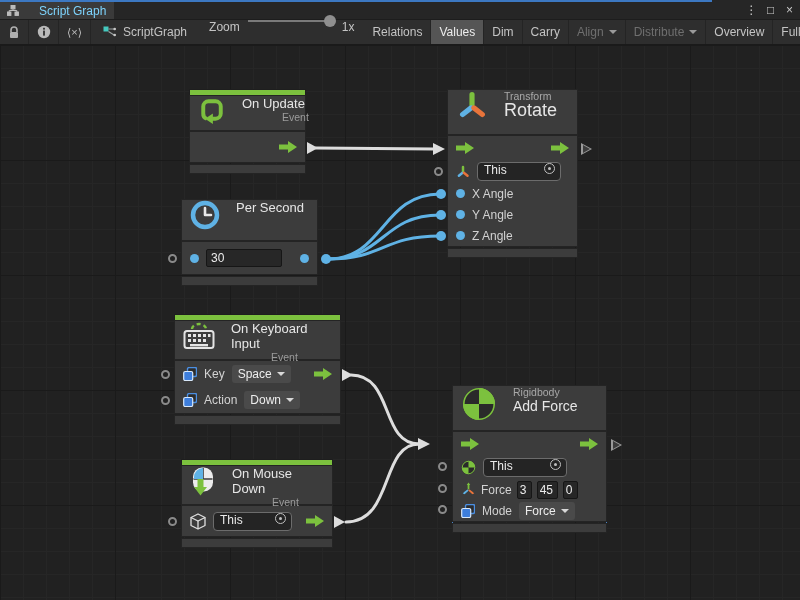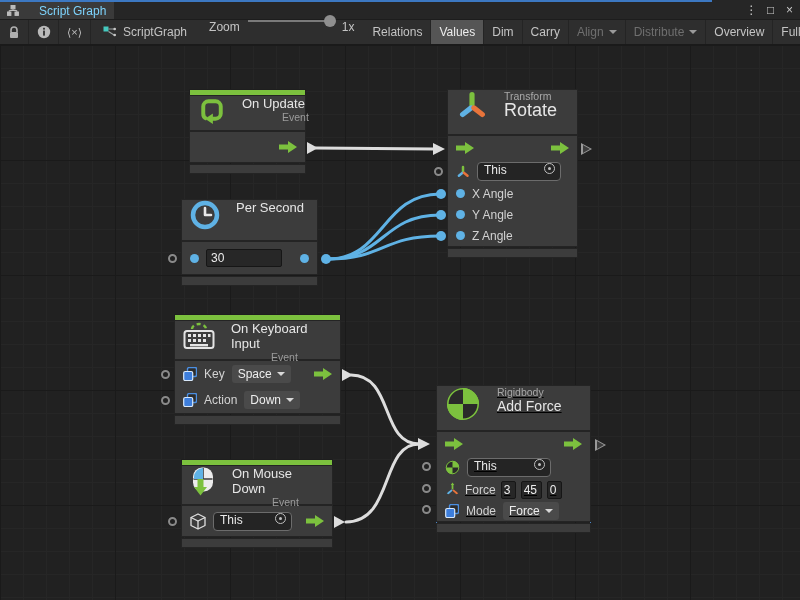--- a/index.html
+++ b/index.html
@@ -394,21 +394,21 @@
                 <path d="M0,3.5 H9 V0 L18,6 L9,12 V8.5 H0 Z" fill="#7CC13E"></path>
               </svg>
             </span>
         </div>
       </div>
       <div class="nfoot"></div>
       <span class="port-circle" style="left:-14px; top:57px;"></span>
       <span class="port-tri-filled" style="right:-13px; top:56px;"></span>
     </div>
 
-    <div class="node selected" style="left:436px; top:340px; width:155px;text-decoration:underline;">
+    <div class="node selected" style="left:452px; top:340px; width:155px;">
       <div class="nhead" style="height:44px;">
         <span>
           <svg width="36" height="36" viewBox="0 0 36 36">
               <circle cx="18" cy="18" r="16" fill="#2A2A2A"></circle>
               <path d="M18,18 L18,2 A16,16 0 0 1 34,18 Z" fill="#7CC13E"></path>
               <path d="M18,18 L18,34 A16,16 0 0 1 2,18 Z" fill="#7CC13E"></path>
               <circle cx="18" cy="18" r="15.2" stroke="#7CC13E" stroke-width="1.6" fill="none"></circle>
             </svg>
         </span>
         <span>

